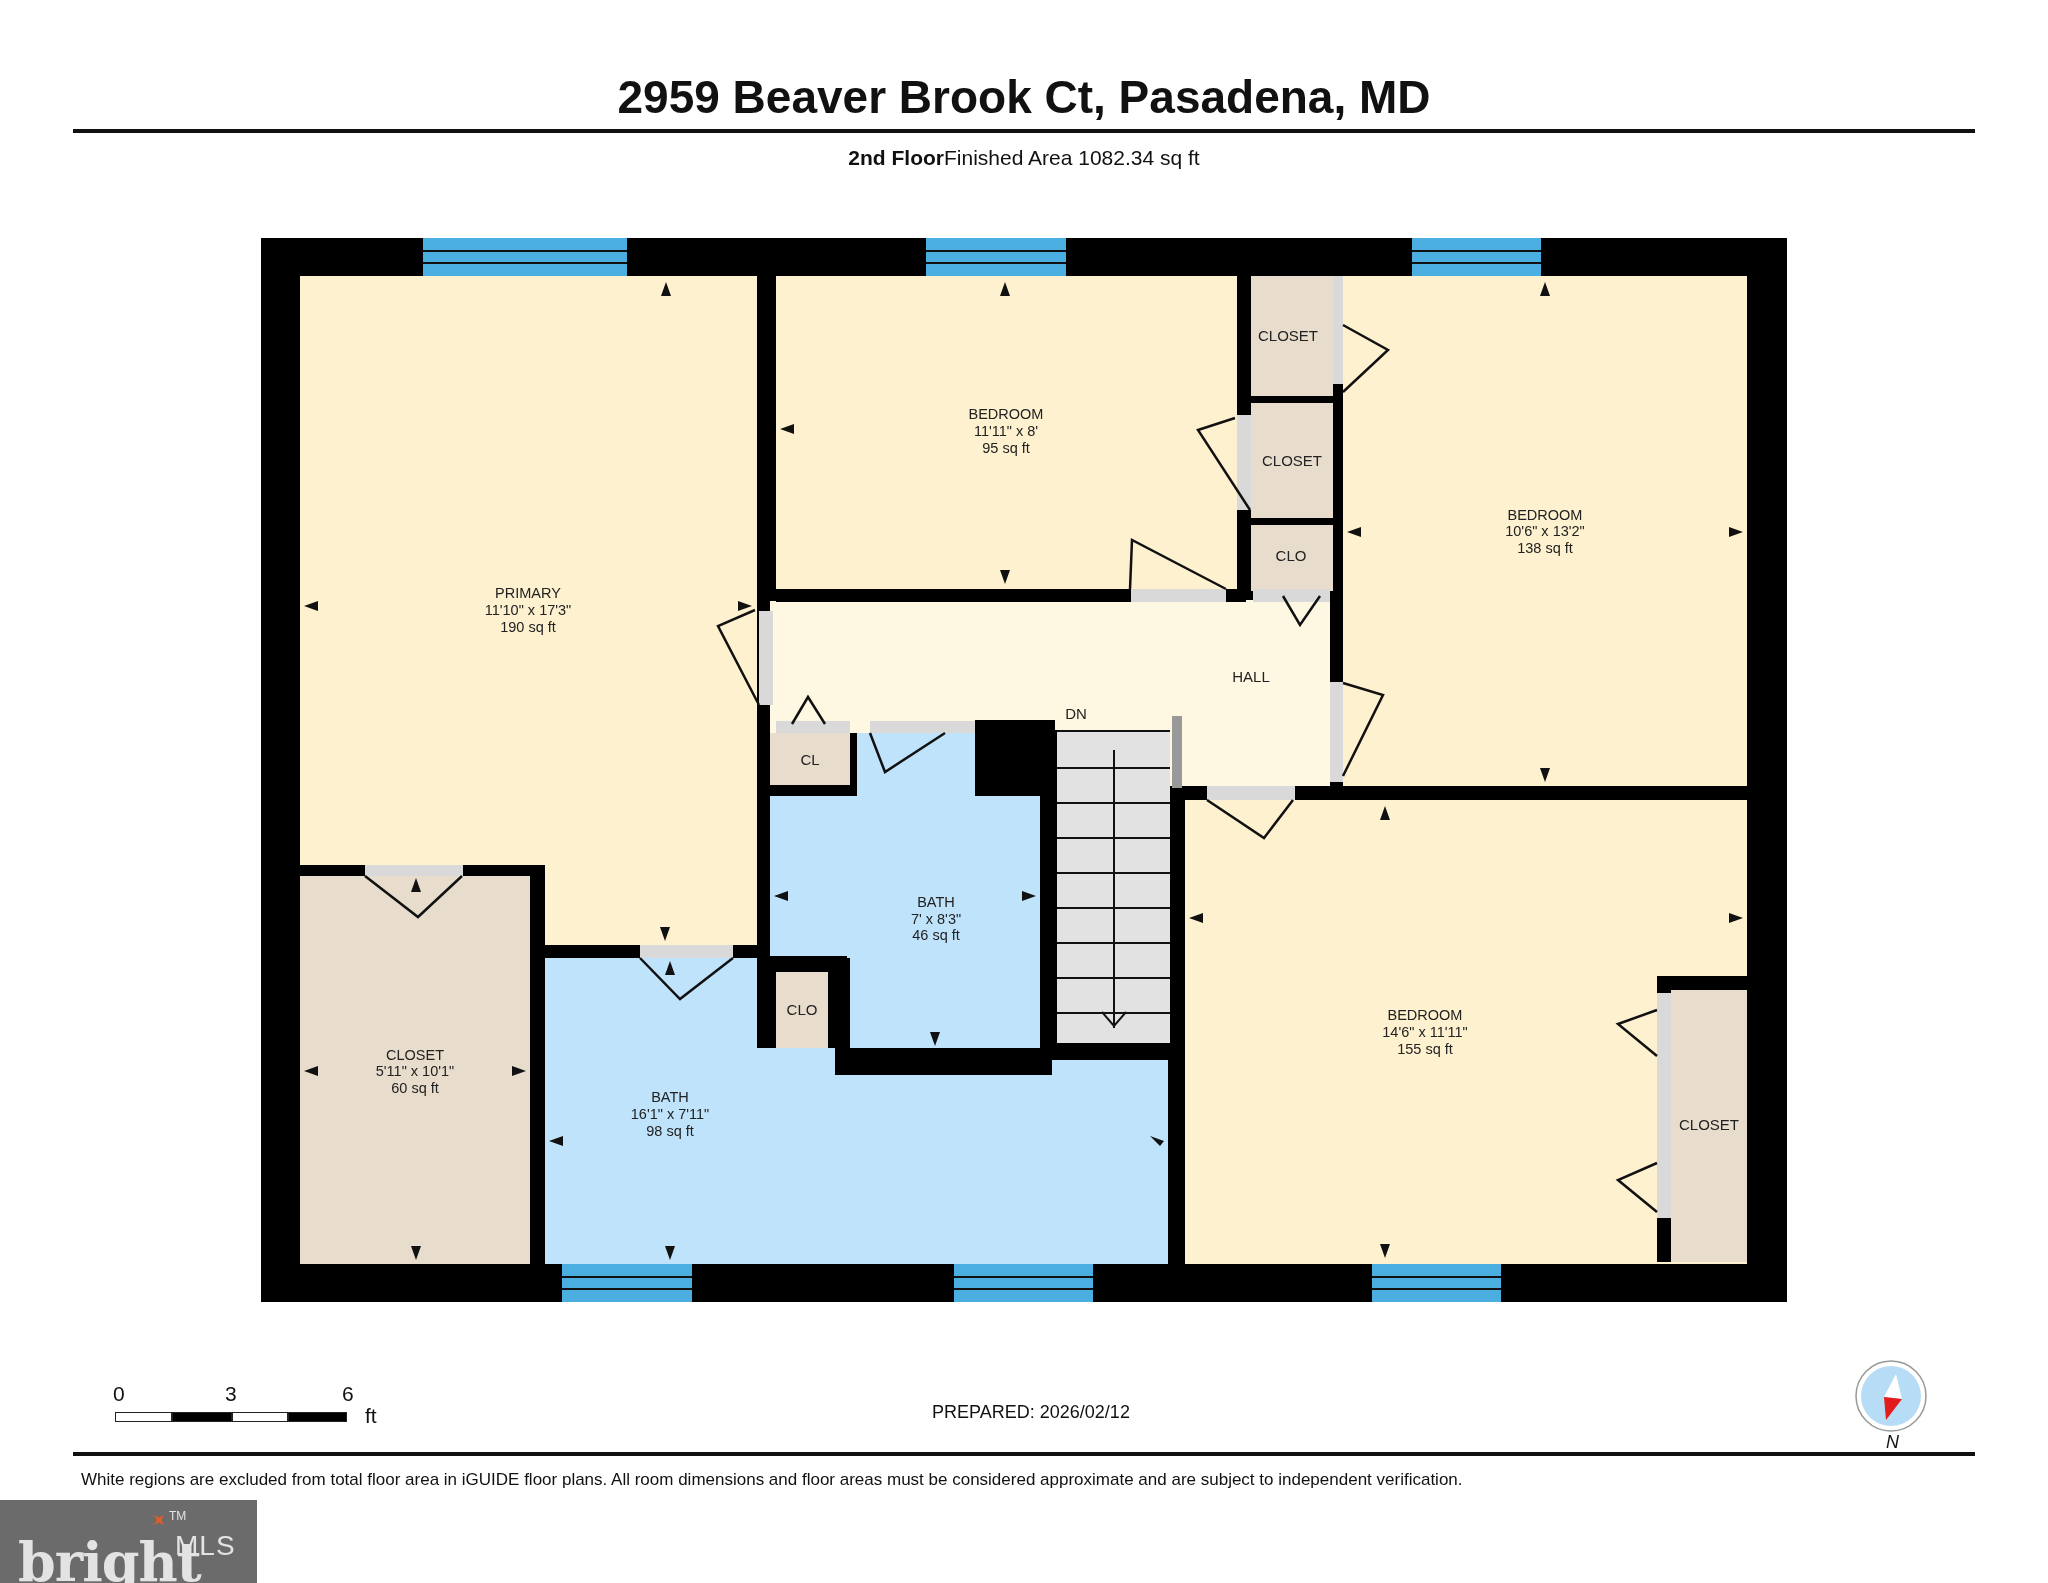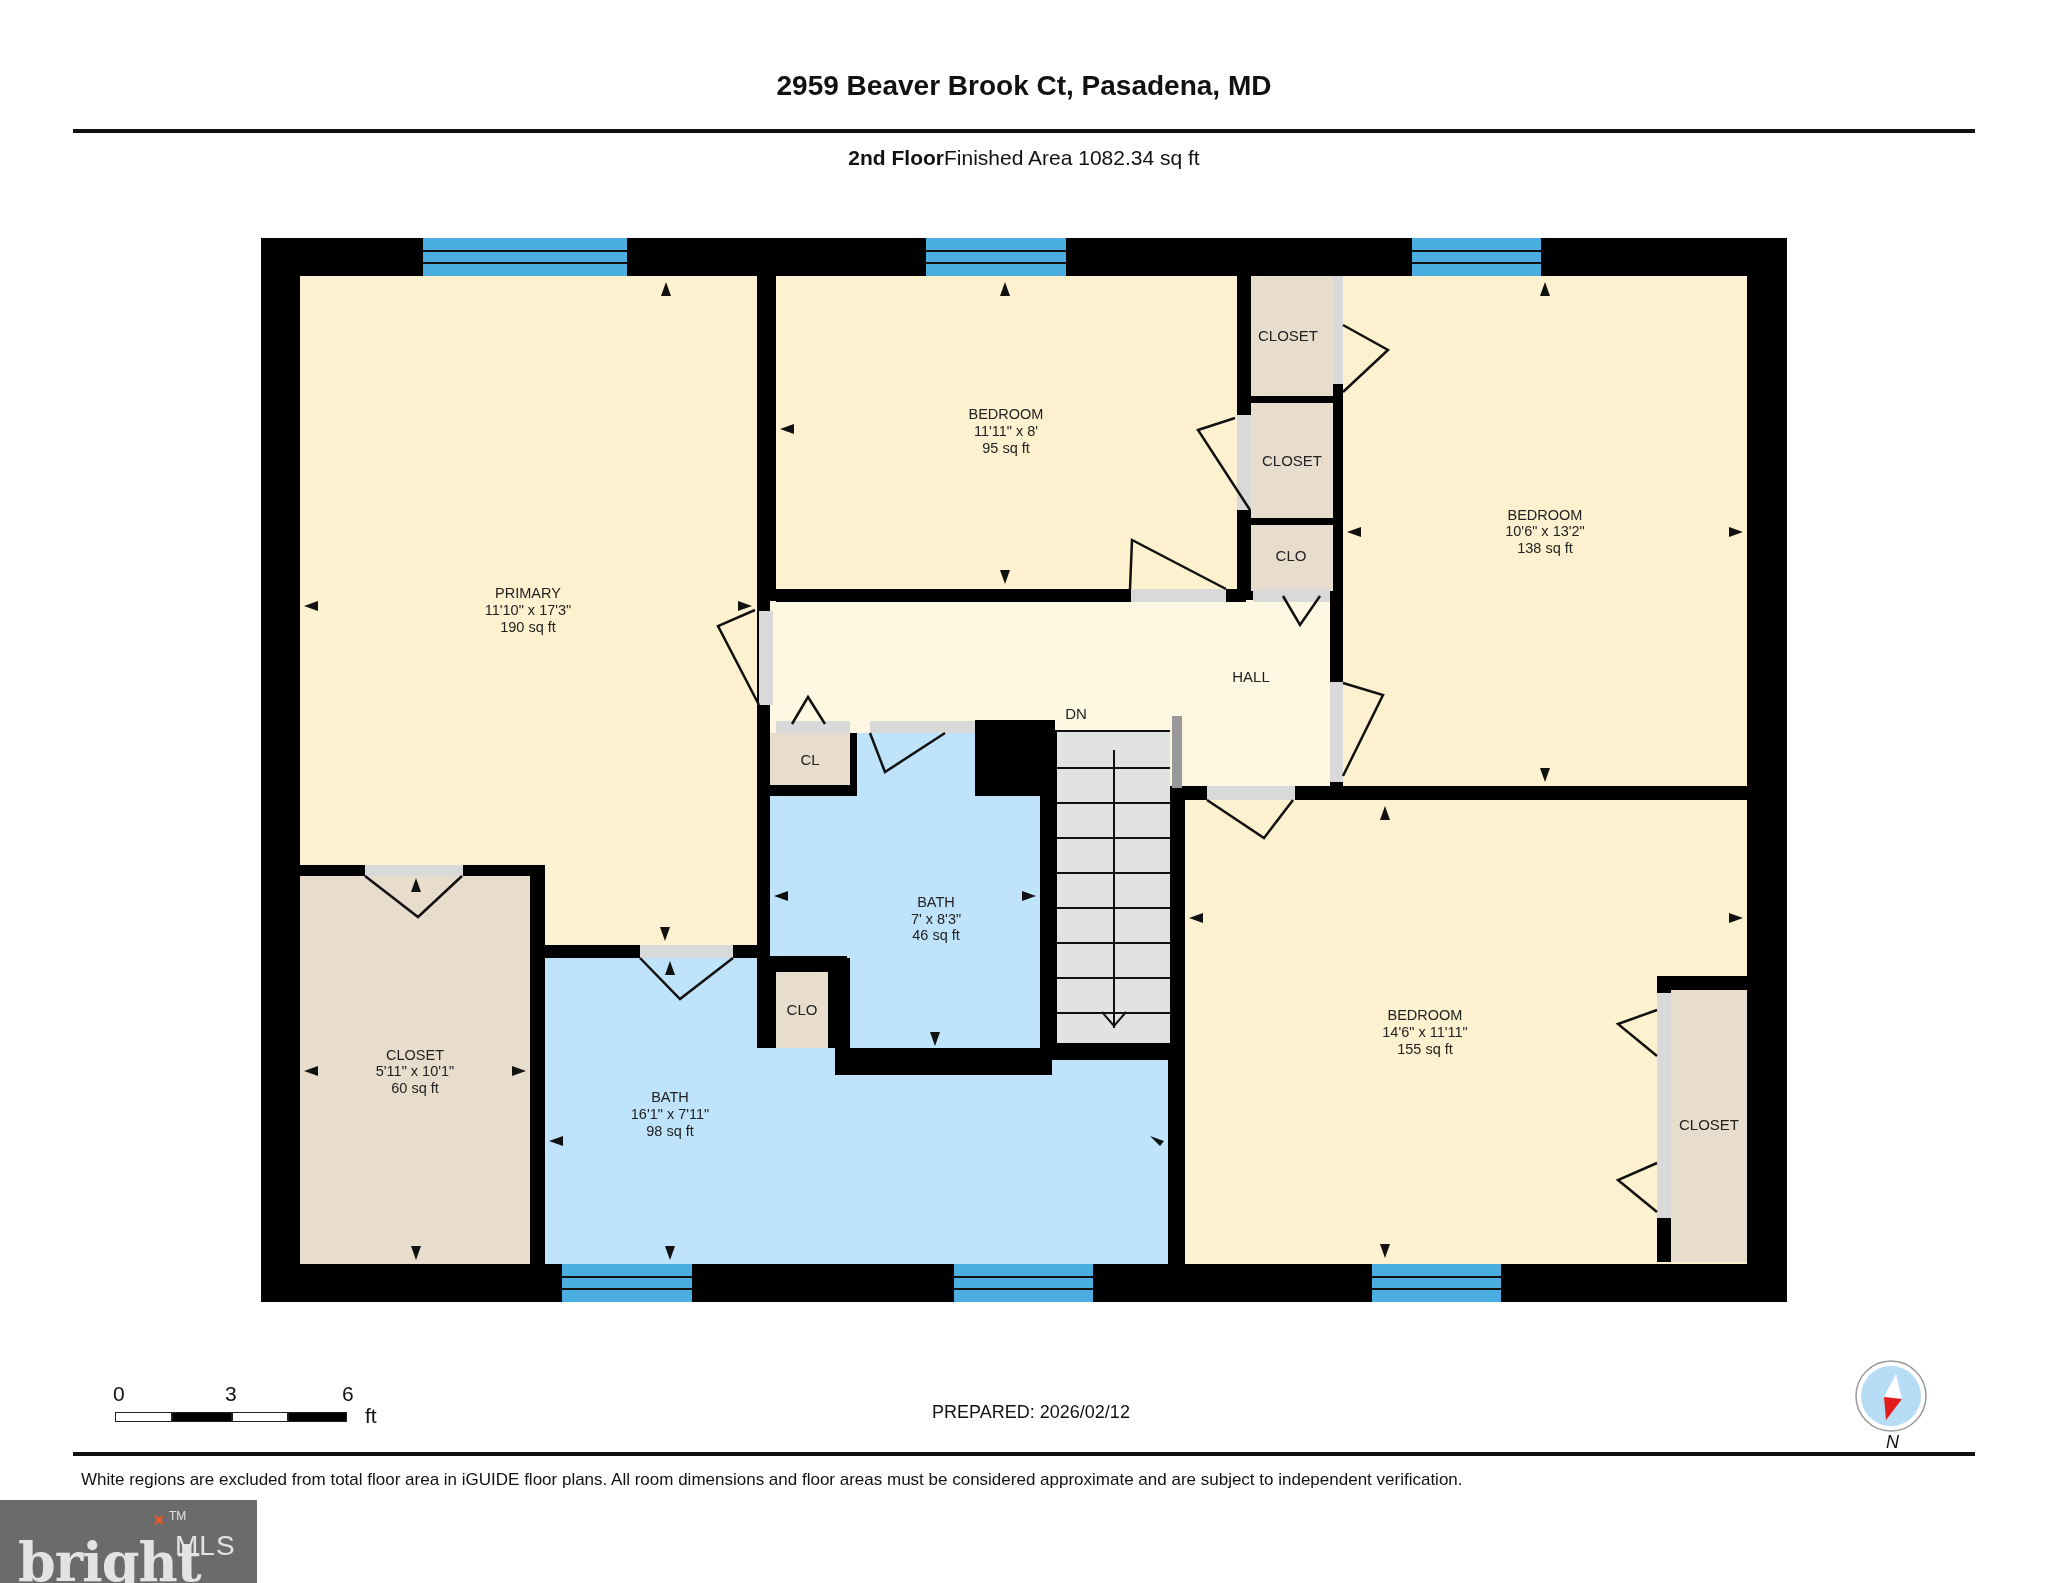--- a/index.html
+++ b/index.html
@@ -1,17 +1,17 @@
 <!DOCTYPE html>
 <html><head>
 <meta charset="utf-8">
 <style>
   html, body { margin:0; padding:0; background:#ffffff; }
   body { width:2048px; height:1583px; position:relative; overflow:hidden; font-family:"Liberation Sans", sans-serif; color:#111; }
-  .title { position:absolute; left:0; width:2048px; top:70px; text-align:center; font-size:28px; font-weight:bold; letter-spacing:0px; }
+  .title { position:absolute; left:0; width:2048px; top:70px; text-align:center; font-size:46px; font-weight:bold; letter-spacing:0px; }
   .rule { position:absolute; left:73px; width:1902px; height:4px; background:#111; }
   .subtitle { position:absolute; top:146px; left:0; width:2048px; text-align:center; font-size:21px; }
   .subtitle .floor { font-weight:bold; }
   svg.plan { position:absolute; left:0; top:0; }
   .room-label { font-family:"Liberation Sans", sans-serif; font-size:14.5px; fill:#222; text-anchor:middle; }
   .small-label { font-family:"Liberation Sans", sans-serif; font-size:15px; fill:#222; text-anchor:middle; }
   .scale { position:absolute; left:113px; top:1382px; width:260px; height:50px; }
   .scale .tick { position:absolute; top:0; font-size:21px; }
   .scale .bar { position:absolute; top:30px; height:10px; border:1px solid #222; box-sizing:border-box; }
   .scale .unit { position:absolute; left:252px; top:22px; font-size:21px; }

